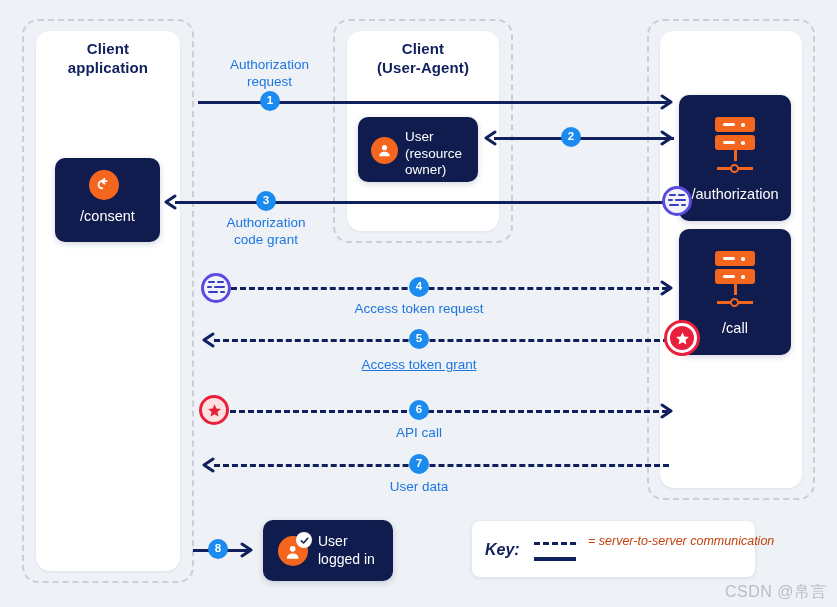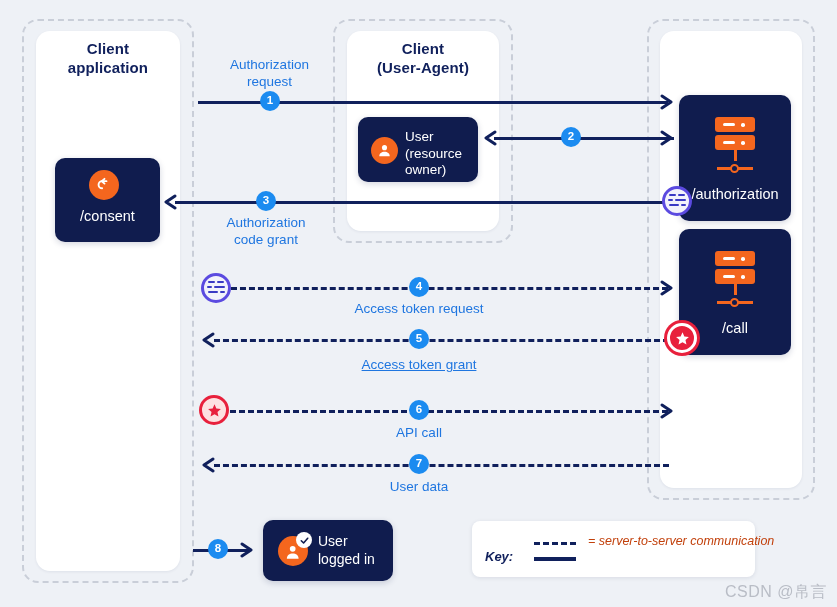--- a/index.html
+++ b/index.html
@@ -119,21 +119,21 @@
   
   #legend {
     position: absolute;
     background: #ffffff;
     border-radius: 8px;
     box-shadow: 0 1px 4px rgba(20,30,70,.10);
   }
   .key-word {
     position: absolute;
     font-weight: bold; font-style: italic;
-    color: #10205c; font-size: 13px; margin-top: 8px;
+    color: #10205c; font-size: 16px;
   }
   .key-text {
     position: absolute;
     font-style: italic; color: #c2410c; font-size: 12.5px; white-space: nowrap;
   }
   .key-dash { position: absolute; border-top: 3px dashed #10205c; width: 42px; }
   .key-solid { position: absolute; border-top: 4px solid #10205c; width: 42px; }
 
   #watermark {
     position: absolute; right: 10px; bottom: 4px;

